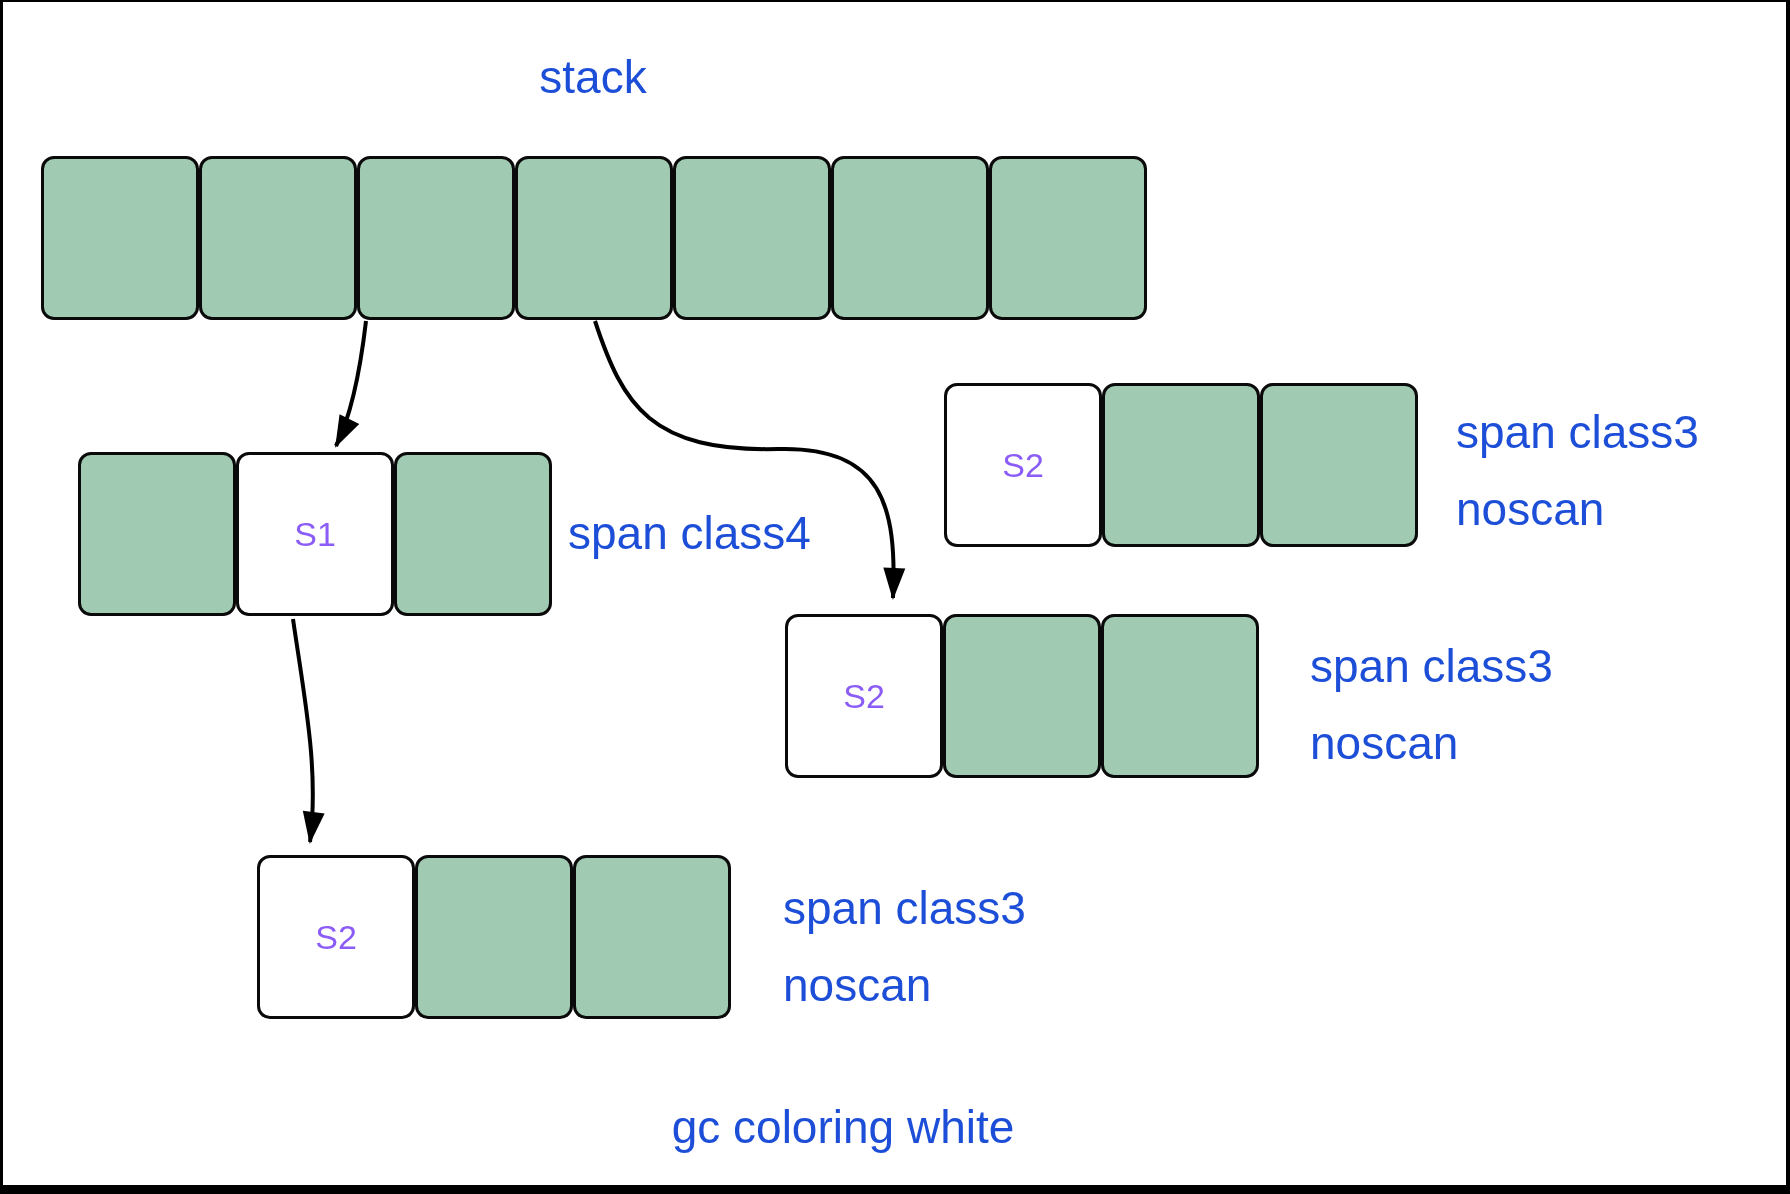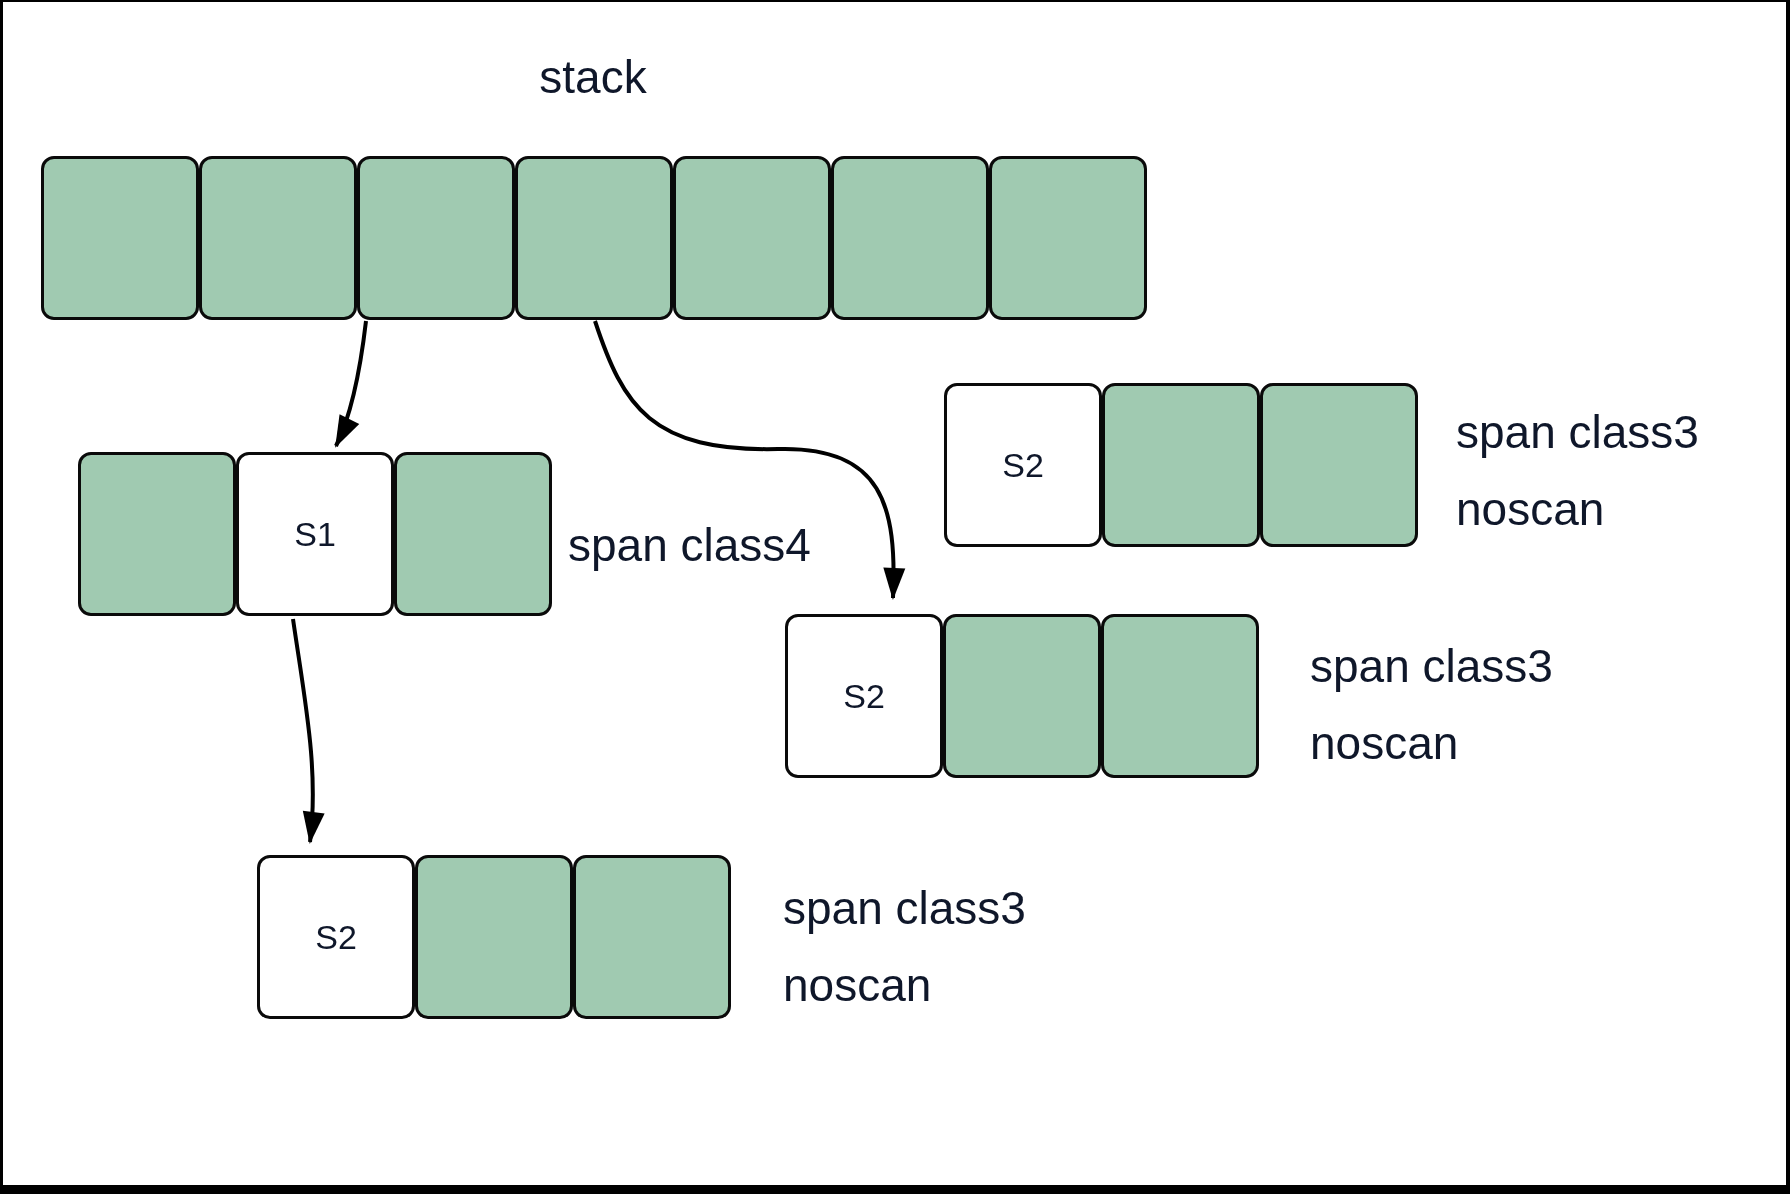--- a/index.html
+++ b/index.html
@@ -14,44 +14,44 @@
     border-bottom:9px solid #000;
     overflow:hidden;
     font-family:"Liberation Sans", sans-serif;
     color:#000;
   }
   .big-label{
     position:absolute;
     font-size:46px;
     line-height:77px;
     white-space:nowrap;
-    color:#0f172a;
+    color:#1d4ed8;
   }
   .one-line{line-height:1;}
   .span-row{position:absolute;display:flex;}
   .cell{
     width:158px;height:164px;
     box-sizing:border-box;
     border:3px solid #0a0a0a;
     border-radius:13px;
     display:flex;align-items:center;justify-content:center;
     flex:0 0 auto;
   }
   .cell.green{background:var(--green,#a0cab1);}
   .cell.white{background:var(--white,#ffffff);}
-  .cell .cell-text{font-size:34px;color:#0f172a;}
+  .cell .cell-text{font-size:34px;color:#8b5cf6;}
   #arrows{position:absolute;left:0;top:0;pointer-events:none;}
   #title{left:390px;top:52px;width:400px;text-align:center;}
   #caption{left:560px;top:1102px;width:560px;text-align:center;}
   #stack-row{left:38px;top:154px;}
   #span4-row{left:75px;top:450px;text-align:center;}
   #span3-top-row{left:941px;top:381px;}
   #span3-mid-row{left:782px;top:612px;}
   #span3-bot-row{left:254px;top:853px;}
-  #span4-label{left:565px;top:508px;margin-top:12px;}
+  #span4-label{left:565px;top:508px;}
   #span3-top-label{left:1453px;top:392px;}
   #span3-mid-label{left:1307px;top:626px;}
   #span3-bot-label{left:780px;top:868px;}
 </style>
 </head>
 <body>
 
 <div id="frame">
 
   <div id="title" class="big-label one-line">stack</div>
@@ -115,14 +115,15 @@
         <span class="cell-text">S2</span>
       </div>
       <div class="cell green"></div>
       <div class="cell green"></div>
     </div>
   <div id="span3-bot-label" class="big-label">
     <div>span class3</div>
     <div>noscan</div>
   </div>
 
+  <div id="caption" class="big-label one-line">gc coloring white</div>
 
 </div>
 
 </body></html>

